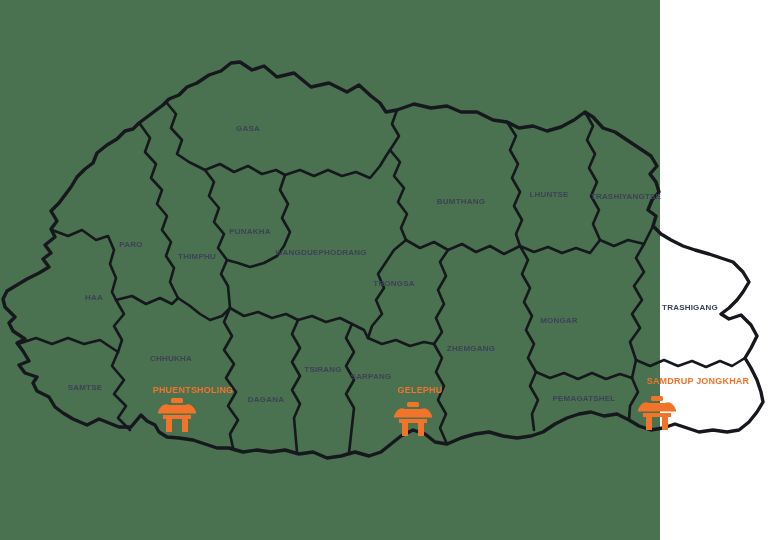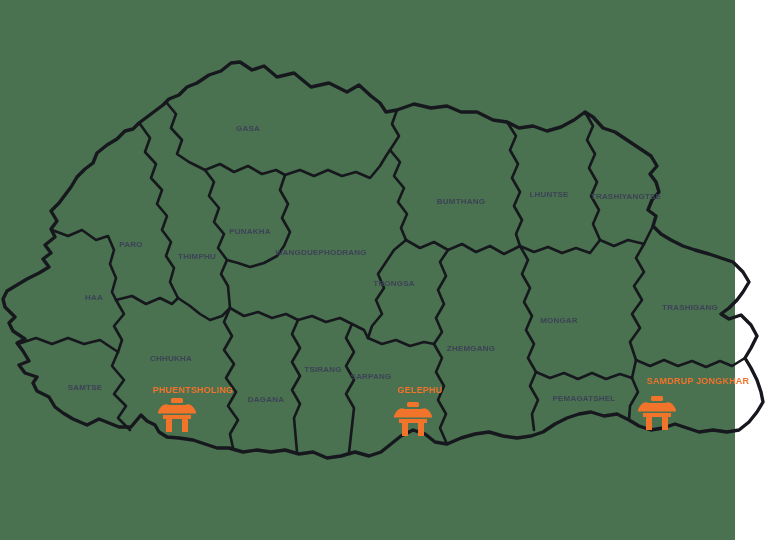--- a/index.html
+++ b/index.html
@@ -5,21 +5,21 @@
   html, body {
     margin: 0;
     padding: 0;
     width: 768px;
     height: 540px;
     overflow: hidden;
     font-family: "Liberation Sans", sans-serif;
   }
   #stage {
     position: relative;
-    width: 735px;
+    width: 660px;
     height: 540px;
     background: var(--bg, #4A7150);
   }
   svg { display: block; }
   .country-outline, .district-border {
     fill: none;
     stroke: var(--line, #16181D);
     stroke-linejoin: round;
     stroke-linecap: round;
   }

